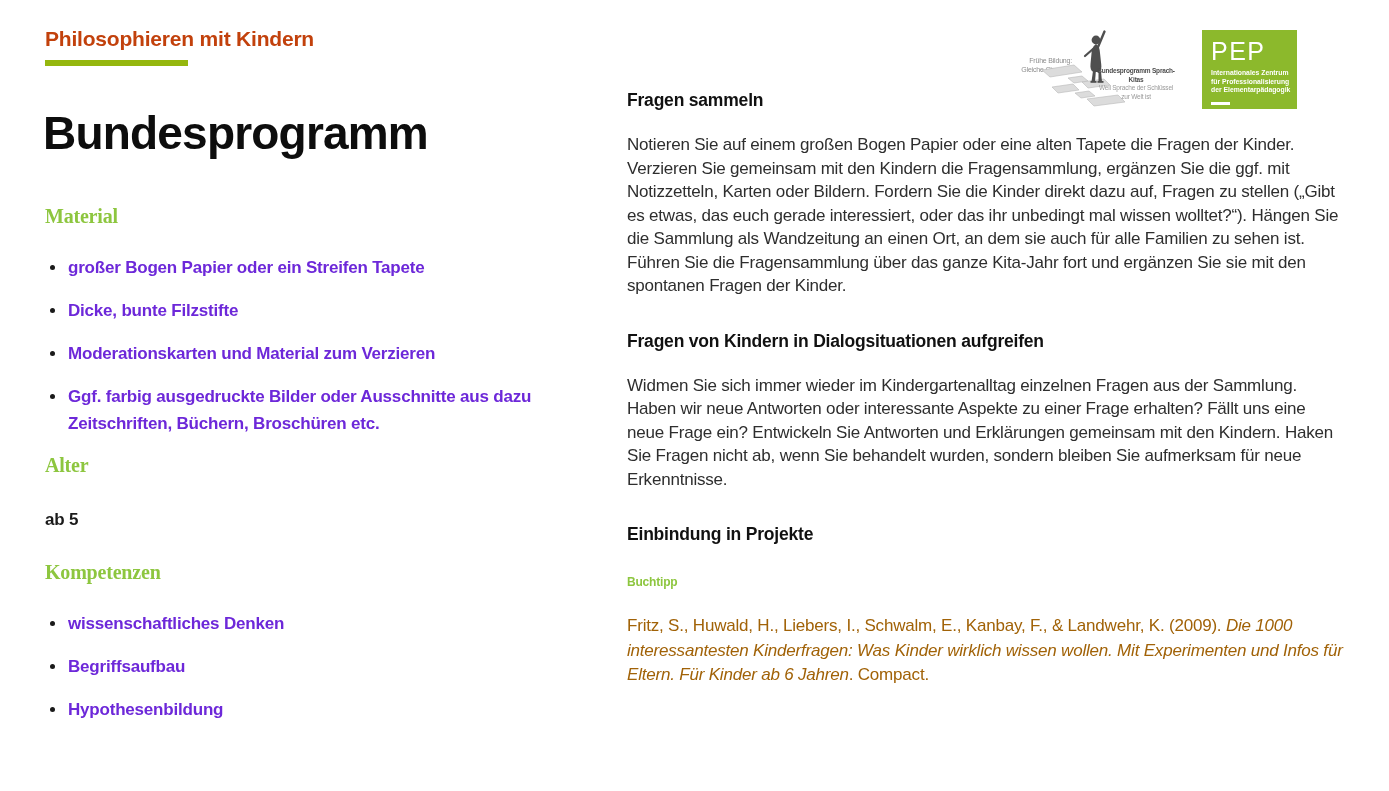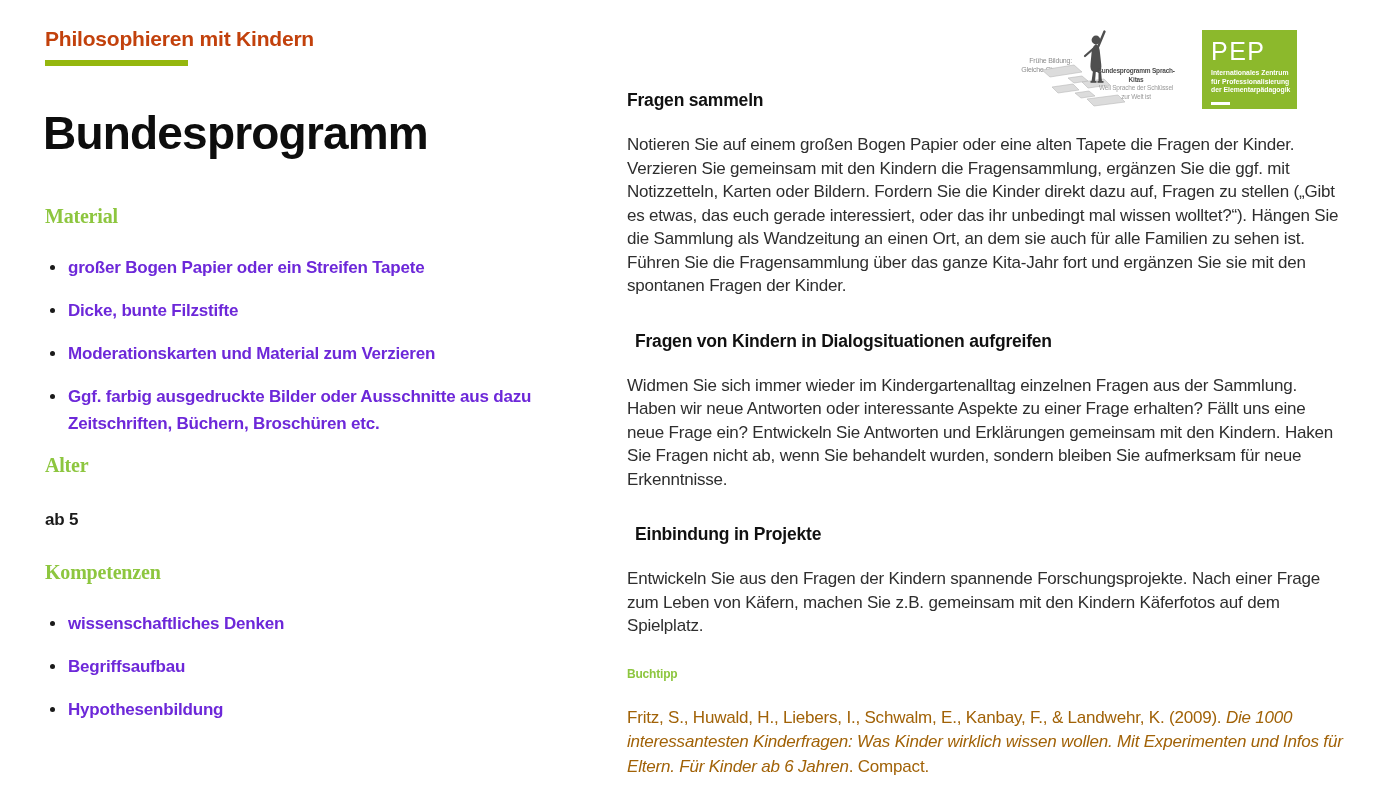--- a/index.html
+++ b/index.html
@@ -45,21 +45,21 @@
   .section-gap-md { margin-top:27px; }
 
   
   .right-col { position:absolute; left:627px; top:88px; width:716px; }
   .body-heading {
     font-size:17.5px; font-weight:700; color:#111; line-height:24px;
   }
   .body-para {
     font-size:17px; line-height:23.5px; color:#2e2e2e; margin-top:21px;
   }
-  .mt-section { margin-top:31px;margin-left:8px; }
+  .mt-section { margin-top:31px; }
   .buchtipp-heading {
     font-size:12px; font-weight:700; color:#8dc63f; line-height:24px; margin-top:24px;
   }
   .citation { font-size:17px; line-height:24.5px; color:#a16207; margin-top:20px; }
   .citation .it { font-style:italic; }
 
   
   .logo-sprachkitas {
     position:absolute; left:1016px; top:24px; width:160px; height:95px;
   }
@@ -142,21 +142,20 @@
 
 <div class="right-col">
 
   <div class="body-heading">Fragen sammeln</div>
   <p class="body-para">Notieren Sie auf einem großen Bogen Papier oder eine alten Tapete die Fragen der Kinder. Verzieren Sie gemeinsam mit den Kindern die Fragensammlung, ergänzen Sie die ggf. mit Notizzetteln, Karten oder Bildern. Fordern Sie die Kinder direkt dazu auf, Fragen zu stellen („Gibt es etwas, das euch gerade interessiert, oder das ihr unbedingt mal wissen wolltet?“). Hängen Sie die Sammlung als Wandzeitung an einen Ort, an dem sie auch für alle Familien zu sehen ist. Führen Sie die Fragensammlung über das ganze Kita-Jahr fort und ergänzen Sie sie mit den spontanen Fragen der Kinder.</p>
 
   <div class="body-heading mt-section">Fragen von Kindern in Dialogsituationen aufgreifen</div>
   <p class="body-para">Widmen Sie sich immer wieder im Kindergartenalltag einzelnen Fragen aus der Sammlung. Haben wir neue Antworten oder interessante Aspekte zu einer Frage erhalten? Fällt uns eine neue Frage ein? Entwickeln Sie Antworten und Erklärungen gemeinsam mit den Kindern. Haken Sie Fragen nicht ab, wenn Sie behandelt wurden, sondern bleiben Sie aufmerksam für neue Erkenntnisse.</p>
 
   <div class="body-heading mt-section">Einbindung in Projekte</div>
-  <p class="body-para">Entwickeln Sie aus den Fragen der Kindern spannende Forschungsprojekte. Nach einer Frage zum Leben von Käfern, machen Sie z.B. gemeinsam mit den Kindern Käferfotos auf dem Spielplatz.</p>
 
   <div class="buchtipp-heading">Buchtipp</div>
   <p class="citation"><span>Fritz, S., Huwald, H., Liebers, I., Schwalm, E., Kanbay, F., &amp; Landwehr, K. (2009). </span><span class="it">Die 1000 interessantesten Kinderfragen: Was Kinder wirklich wissen wollen. Mit Experimenten und Infos für Eltern. Für Kinder ab 6 Jahren</span><span>. Compact.</span></p>
 
 </div>
 
 <div class="logo-sprachkitas">
   <div class="sk-claim">
     <div>Frühe Bildung:</div>
     <div>Gleiche Chancen</div>

